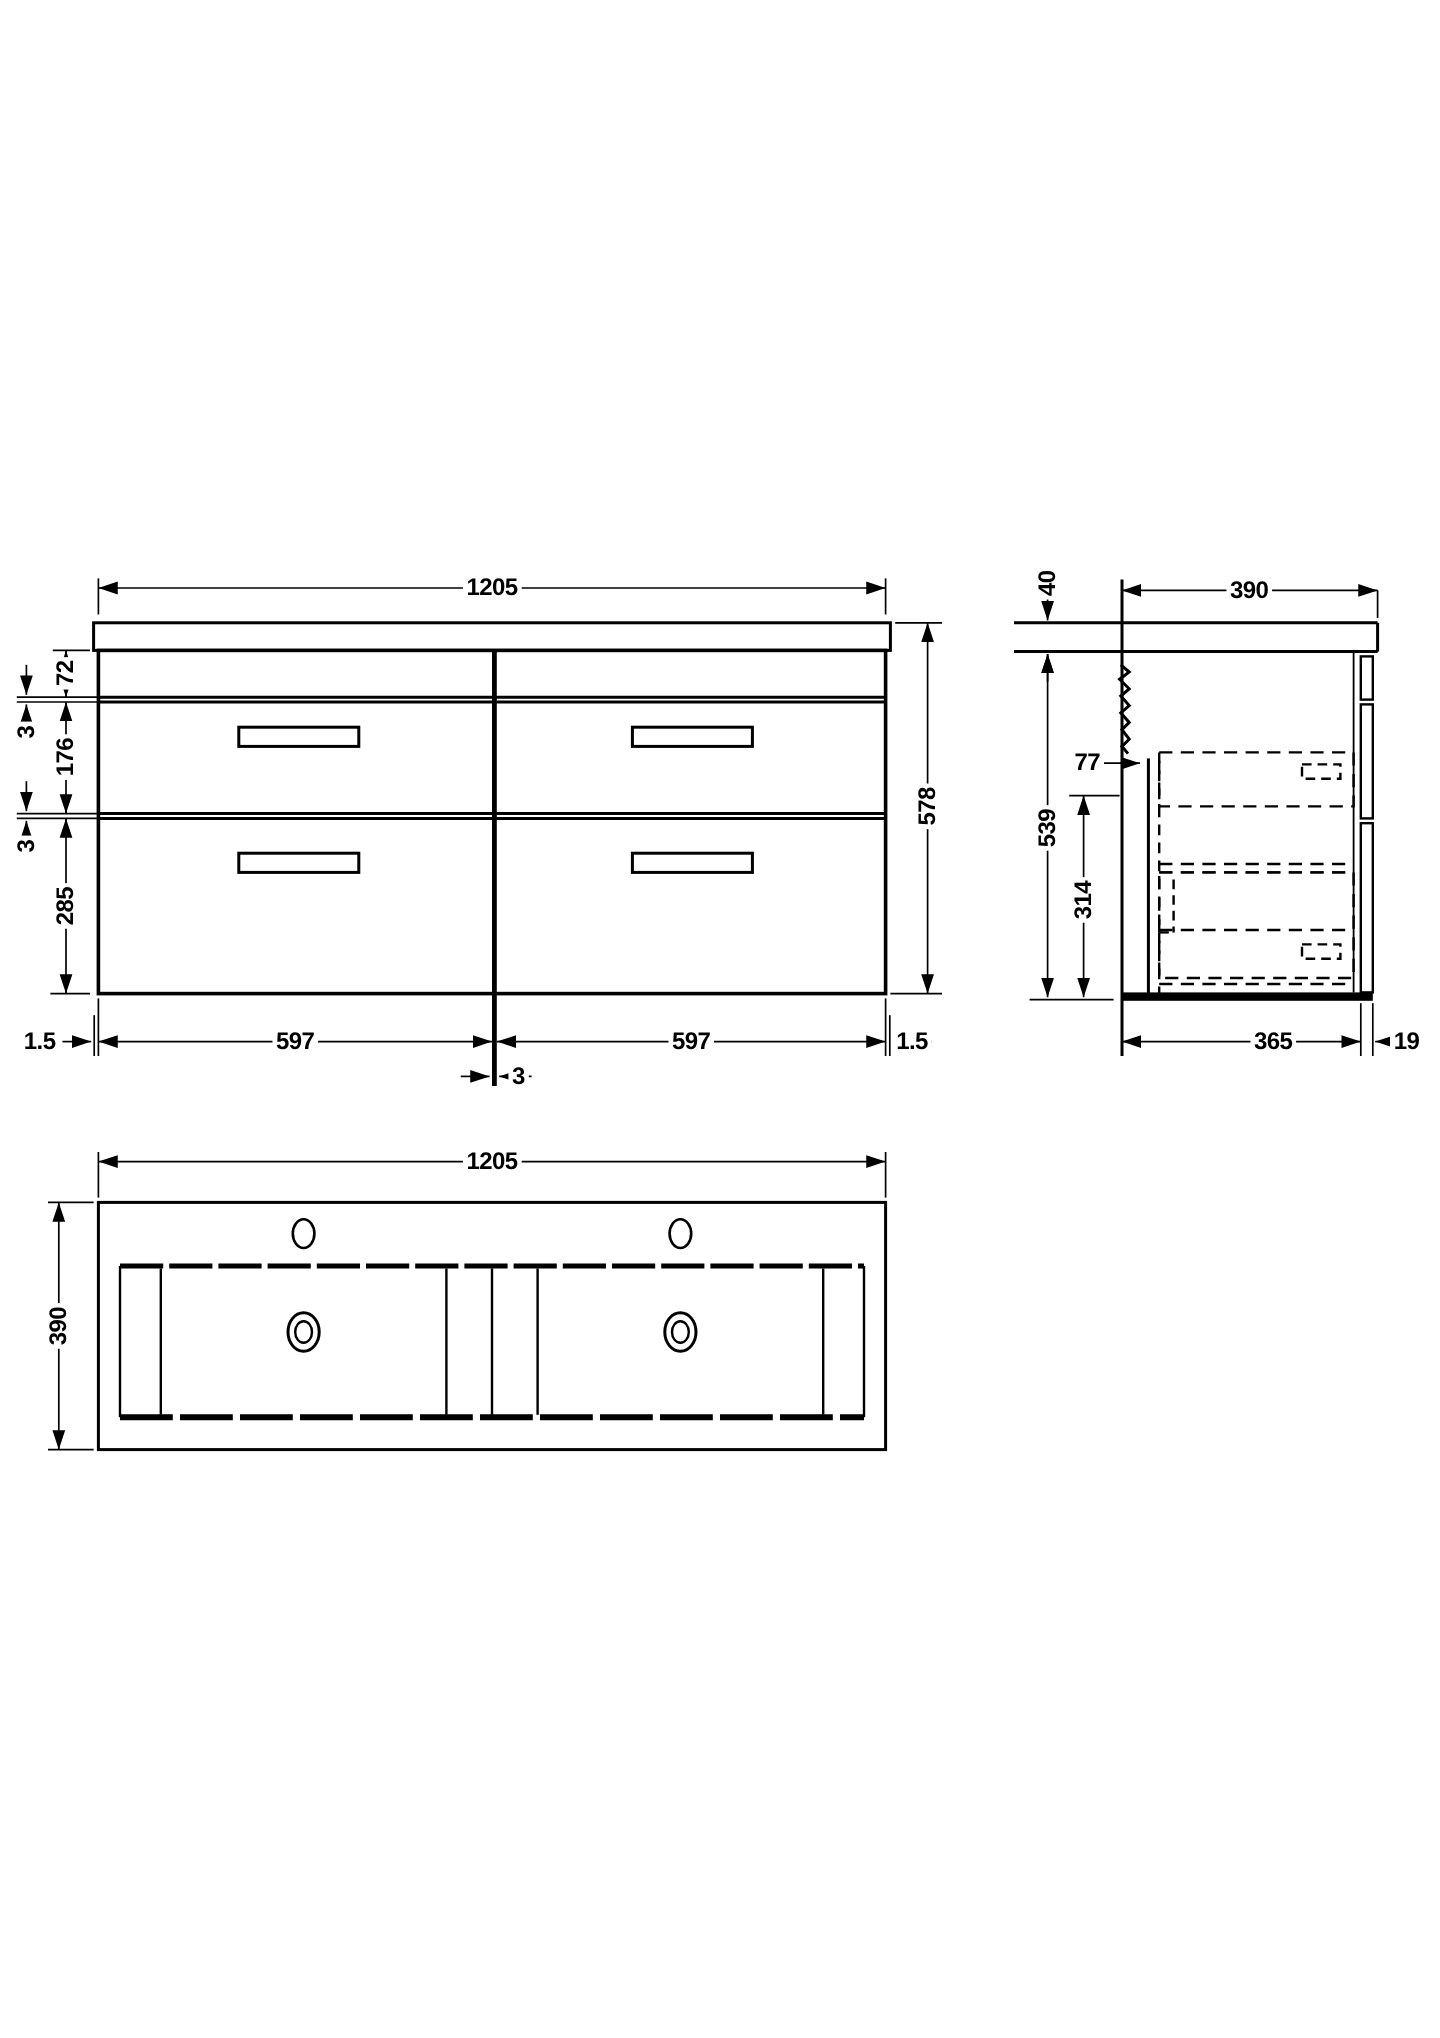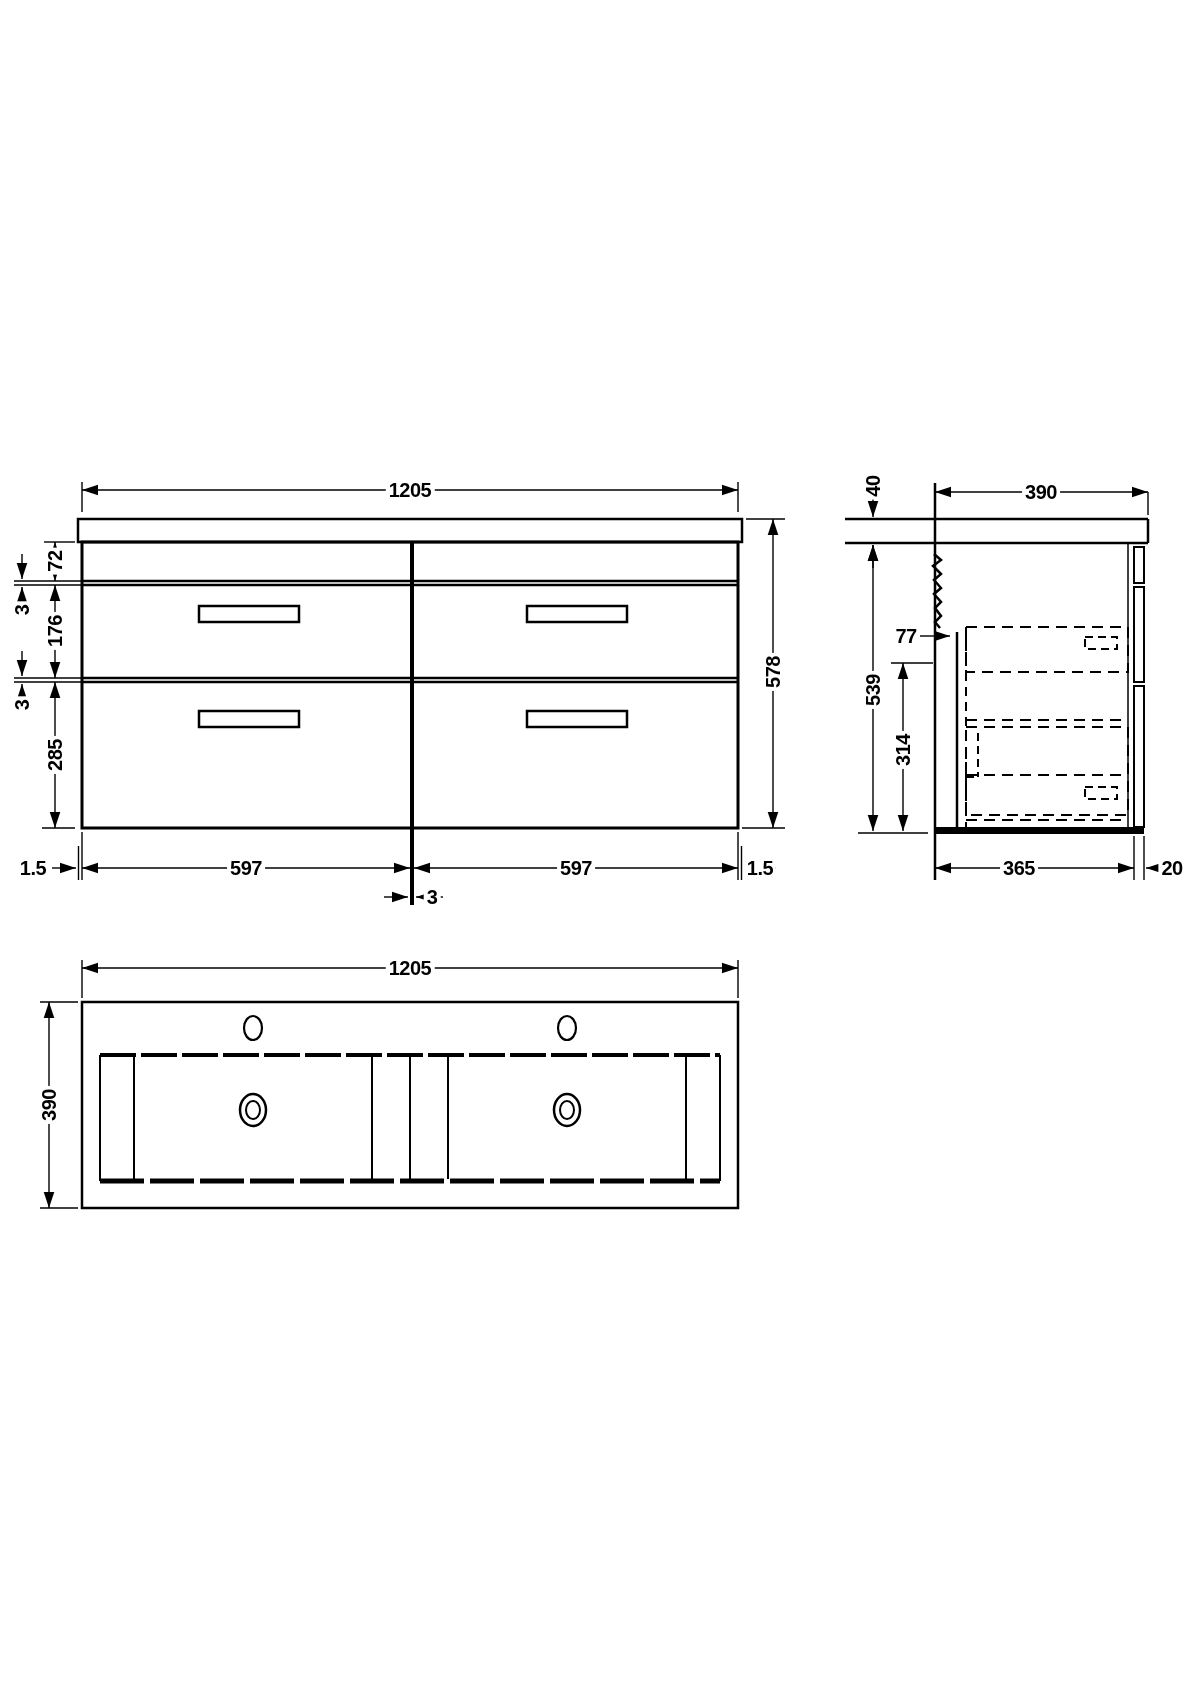--- a/index.html
+++ b/index.html
@@ -171,19 +171,19 @@
 <span class="dim" style="left:246px;top:868px">597</span>
 <span class="dim" style="left:576px;top:868px">597</span>
 <span class="dim" style="left:760px;top:868px">1.5</span>
 <span class="dim" style="left:432px;top:897px">3</span>
 
 <span class="dim rot" style="left:873px;top:486px">40</span>
 <span class="dim" style="left:1041px;top:492px">390</span>
 <span class="dim rot" style="left:873px;top:690px">539</span>
 <span class="dim" style="left:906px;top:636px">77</span>
 <span class="dim rot" style="left:903px;top:750px">314</span>
-<span class="dim" style="left:1019px;top:868px">365</span>
-<span class="dim" style="left:1172px;top:868px">20</span>
+<span class="dim" style="left:1061px;top:868px">365</span>
+<span class="dim" style="left:1172px;top:868px">19</span>
 
 <span class="dim" style="left:410px;top:968px">1205</span>
 <span class="dim rot" style="left:49px;top:1105px">390</span>
 
 </div>
 
 </body></html>

